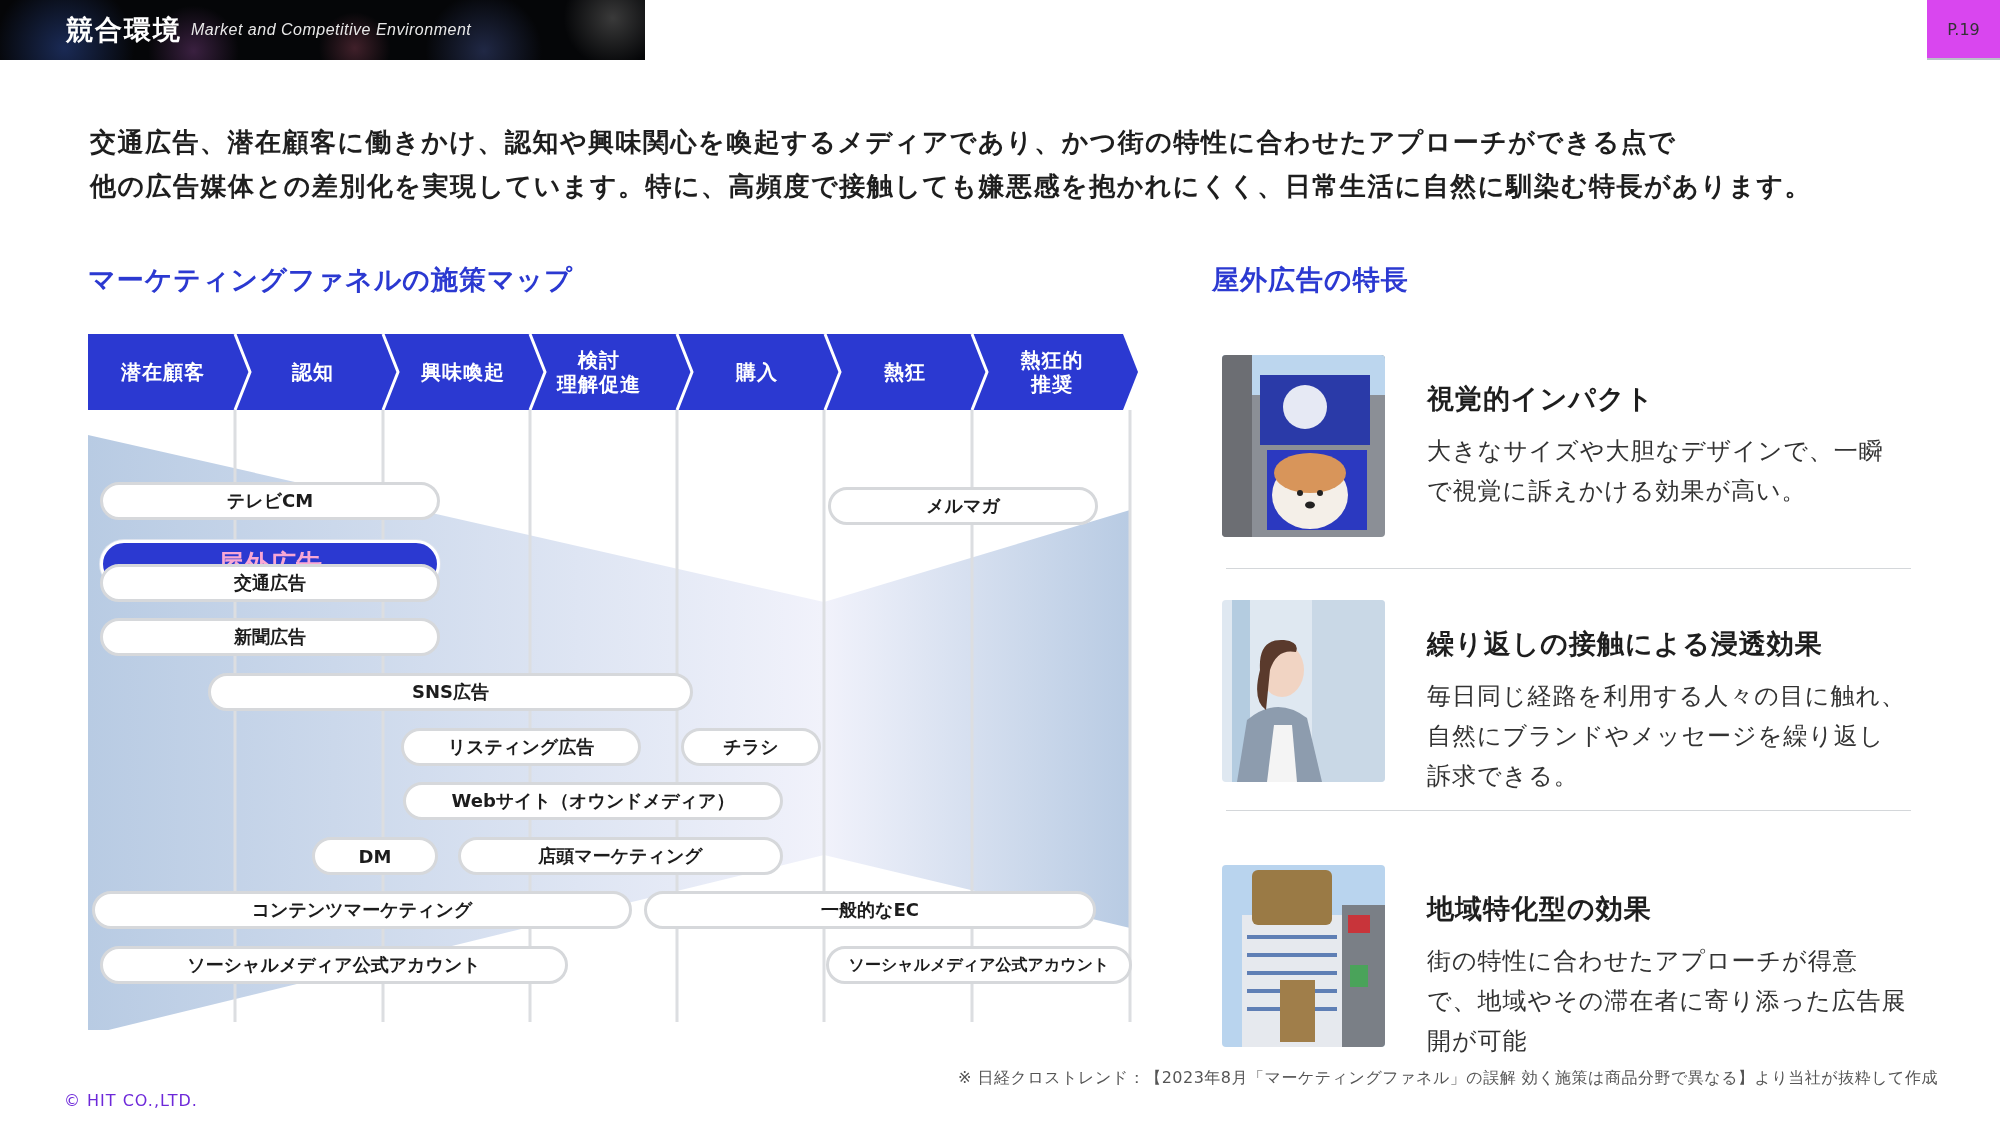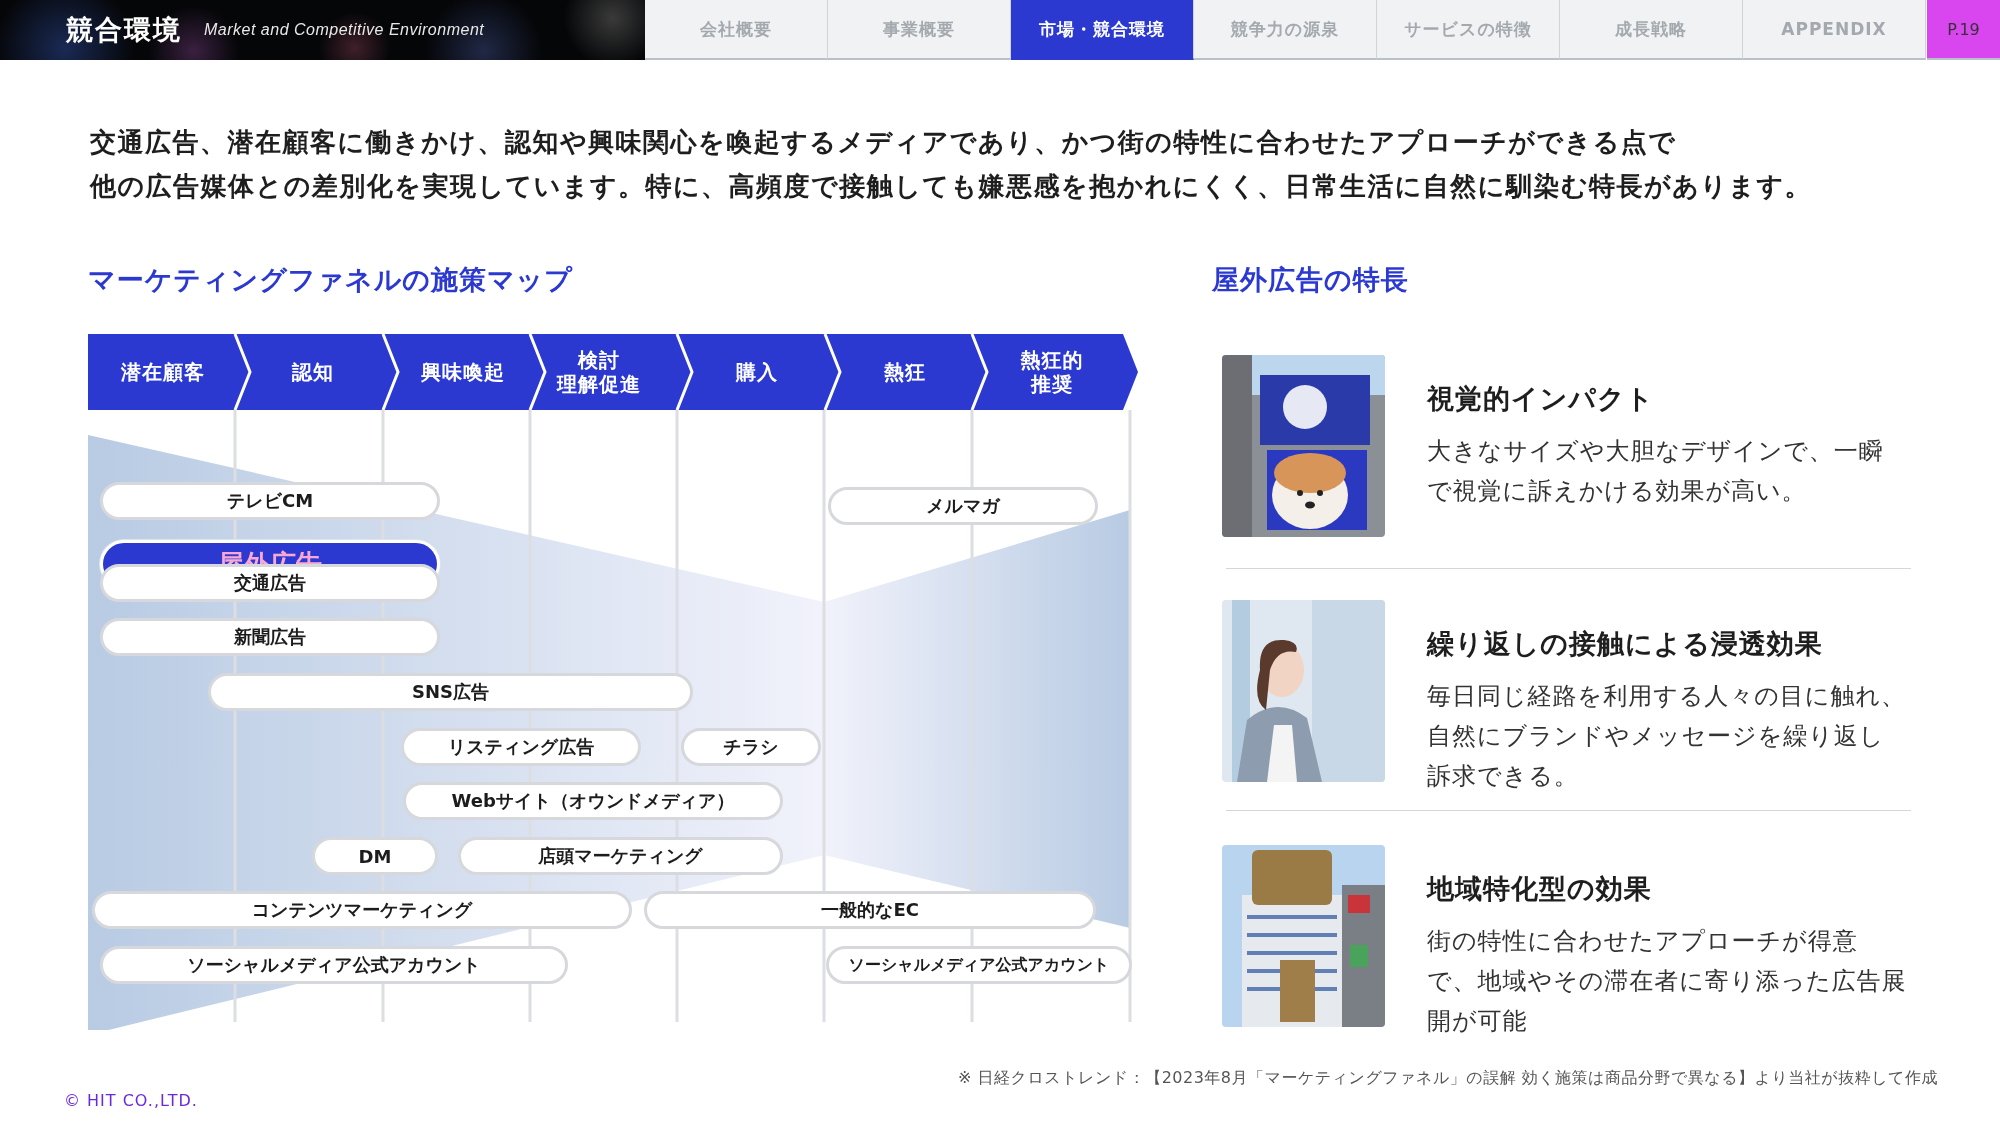--- a/index.html
+++ b/index.html
@@ -10,21 +10,21 @@
   }
   .topbar { position: absolute; left: 0; top: 0; width: 2000px; height: 60px; }
   .brandbar {
     position: absolute; left: 0; top: 0; width: 645px; height: 60px;
     background: radial-gradient(circle at 10% 80%, #1a2a55 0, transparent 12%),
                 radial-gradient(circle at 30% 85%, #3a2040 0, transparent 10%),
                 radial-gradient(circle at 55% 80%, #40202a 0, transparent 10%),
                 radial-gradient(circle at 75% 85%, #202845 0, transparent 12%),
                 radial-gradient(circle at 95% 30%, #3a3a3a 0, transparent 8%),
                 #050608;
-    display: flex; align-items: center; padding-left: 66px; gap: 22px;
+    display: flex; align-items: center; padding-left: 66px; gap: 9px;
   }
   .brand-title { color: #fff; font-size: 27px; font-weight: bold; letter-spacing: 2px; }
   .brand-sub { color: #e8e8e8; font-size: 16px; font-style: italic; font-family: "Liberation Sans", sans-serif; letter-spacing: 0.5px; }
   .tabs { position: absolute; left: 645px; top: 0; height: 60px; display: flex; }
   .tab {
     width: 183px; height: 60px; background: #f1f2f3; color: #a3a9ae;
     font-size: 17px; font-weight: bold; display: flex; align-items: center; justify-content: center;
     border-right: 1px solid #cfd4d8; border-bottom: 2px solid #b9c1c8; letter-spacing: 1px;
   }
   .tab.active { background: #2b39d1; color: #fff; border-bottom-color: #2b39d1; }
@@ -65,29 +65,20 @@
   .footnote { position: absolute; right: 62px; top: 1068px; font-size: 16px; color: #555; letter-spacing: 0.5px; }
   .copyright { position: absolute; left: 64px; top: 1091px; font-size: 16px; color: #6d28d9; letter-spacing: 1px; }
 </style>
 </head>
 <body>
 
 <div class="topbar">
   <div class="brandbar">
     <span class="brand-title">競合環境</span>
     <span class="brand-sub">Market and Competitive Environment</span>
-  </div>
-  <div class="tabs">
-    <div class="tab">会社概要</div>
-    <div class="tab">事業概要</div>
-    <div class="tab active">市場・競合環境</div>
-    <div class="tab">競争力の源泉</div>
-    <div class="tab">サービスの特徴</div>
-    <div class="tab">成長戦略</div>
-    <div class="tab">APPENDIX</div>
   </div>
   <div class="pageno">P.19</div>
 </div>
 
 <div class="lead">
   <div>交通広告、潜在顧客に働きかけ、認知や興味関心を喚起するメディアであり、かつ街の特性に合わせたアプローチができる点で</div>
   <div>他の広告媒体との差別化を実現しています。特に、高頻度で接触しても嫌悪感を抱かれにくく、日常生活に自然に馴染む特長があります。</div>
 </div>
 
 <div class="section-title" style="left:88px; top:262px;">マーケティングファネルの施策マップ</div>
@@ -195,21 +186,21 @@
       <rect x="90" y="0" width="73" height="182" fill="#c9d8e6"></rect>
       <rect x="10" y="0" width="18" height="182" fill="#b4cce0"></rect>
       <path d="M15,182 L25,120 Q55,95 85,118 L100,182 Z" fill="#8d9cae"></path>
       <path d="M45,182 L52,125 L70,125 L75,182 Z" fill="#f4f4f4"></path>
       <ellipse cx="60" cy="70" rx="22" ry="27" fill="#f1d4c3"></ellipse>
       <path d="M38,70 Q36,38 62,40 Q78,42 74,52 Q55,48 48,70 L44,110 Q30,100 38,70 Z" fill="#5a3a2c"></path>
     </svg>
     <div class="feature-title">繰り返しの接触による浸透効果</div>
     <div class="feature-desc">毎日同じ経路を利用する人々の目に触れ、自然にブランドやメッセージを繰り返し訴求できる。</div>
   </div>
-  <div class="feature" style="top:490px;">
+  <div class="feature" style="top:510px;">
     <svg class="feature-img" viewBox="0 0 163 182">
       <rect width="163" height="182" fill="#b9d4ee"></rect>
       <rect x="20" y="50" width="100" height="132" fill="#e6e9ee"></rect>
       <g fill="#5f7fb5">
         <rect x="25" y="70" width="90" height="4"></rect>
         <rect x="25" y="88" width="90" height="4"></rect>
         <rect x="25" y="106" width="90" height="4"></rect>
         <rect x="25" y="124" width="90" height="4"></rect>
         <rect x="25" y="142" width="90" height="4"></rect>
       </g>

